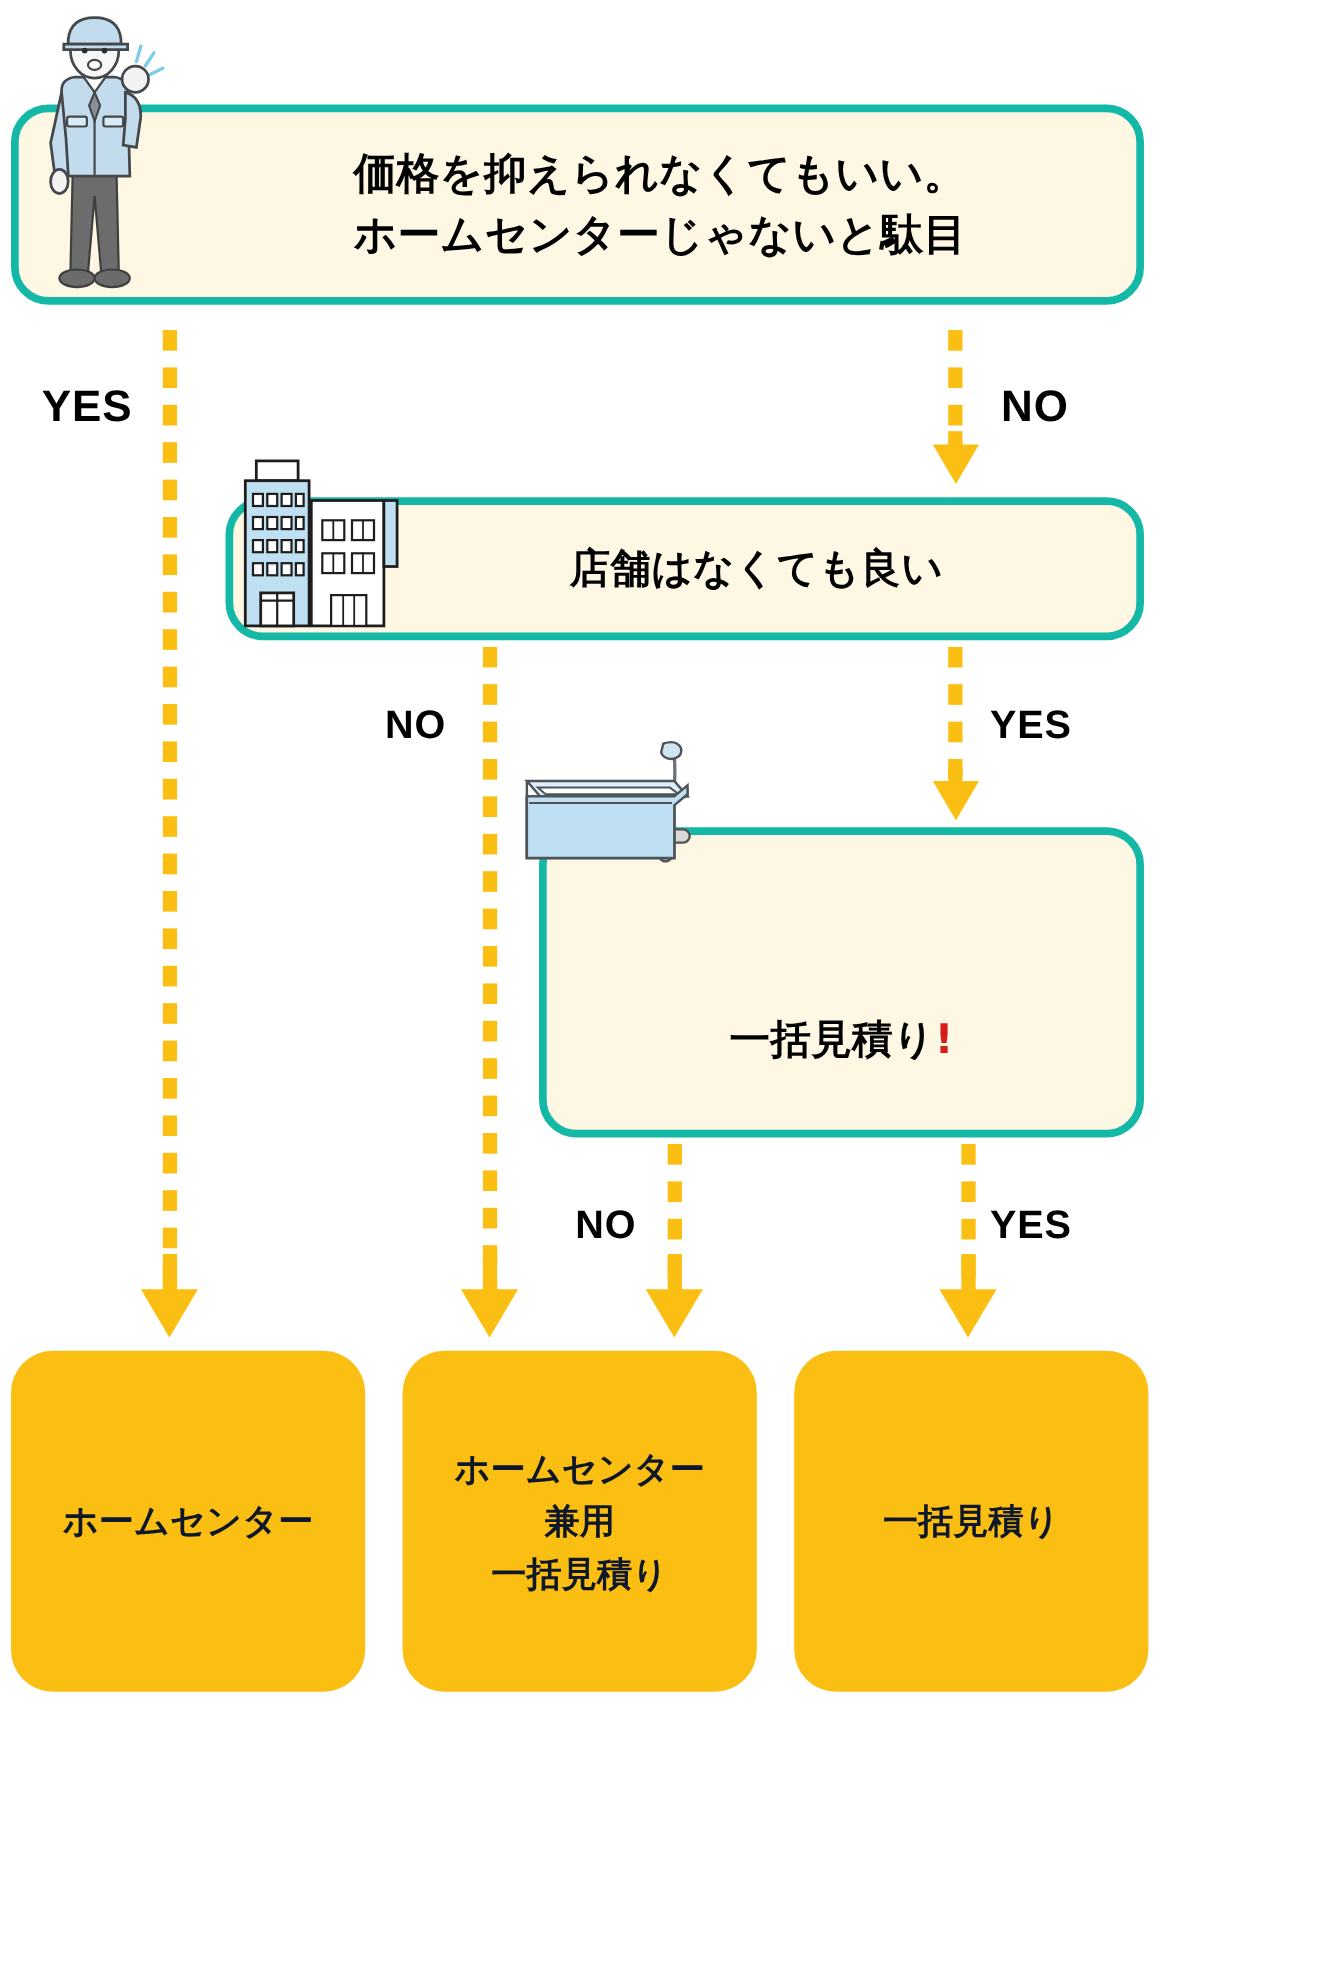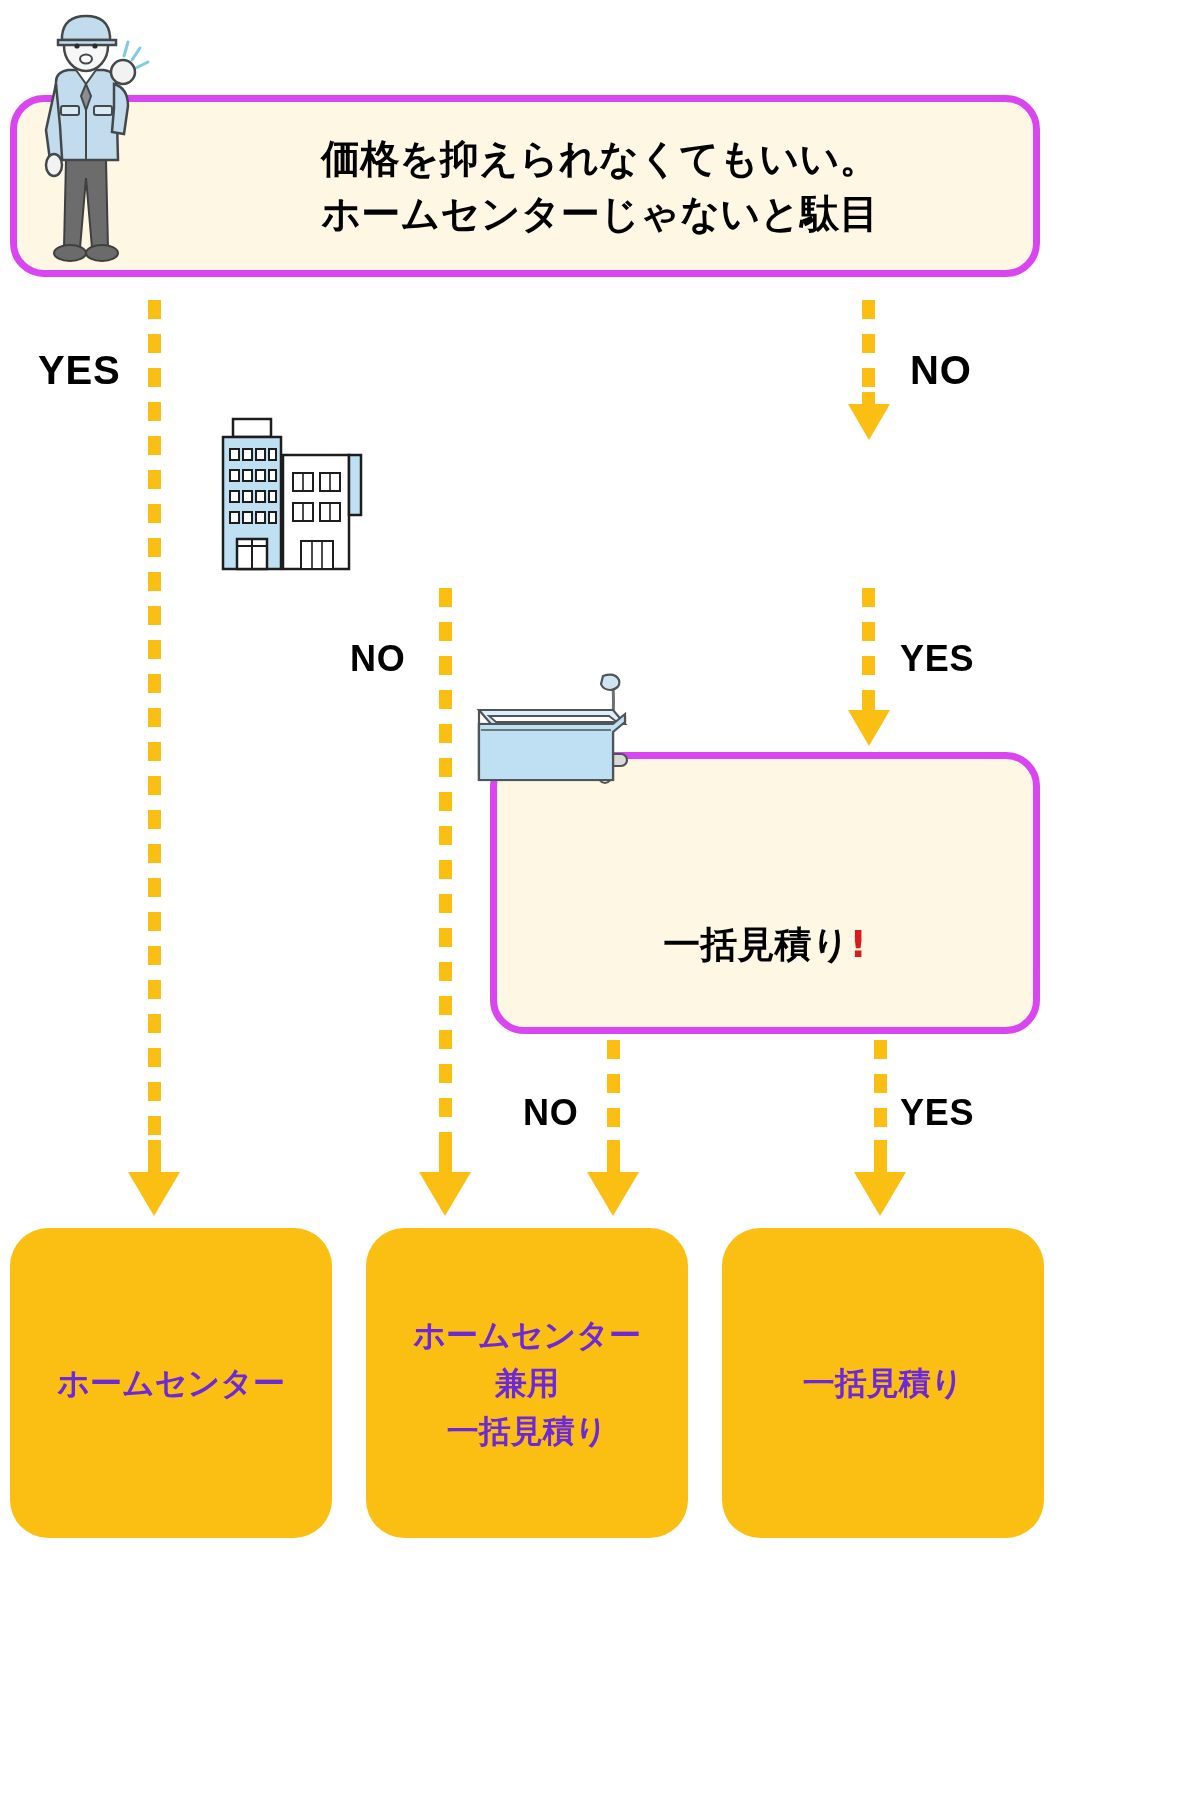--- a/index.html
+++ b/index.html
@@ -8,21 +8,21 @@
     background:#ffffff;
     font-family:"Liberation Sans","DejaVu Sans",sans-serif;
     overflow:hidden;
   }
   #stage{position:relative;width:1200px;height:1800px;}
 
   
   .qbox{
     position:absolute;
     background:#fdf7e3;
-    border:7px solid #d946ef;
+    border:7px solid #14b8a6;
     border-radius:34px;
     box-sizing:border-box;
     display:flex;align-items:center;justify-content:center;
     text-align:center;
     color:#000;
     font-weight:700;
     letter-spacing:0.01em;
   }
   .qbox .qtext{
     font-family:"DejaVu Sans","Liberation Sans",sans-serif;
@@ -41,21 +41,21 @@
   #q3 .qtext{font-size:37px;}
   .bang{color:#d81c1c;}
 
   
   .rbox{
     position:absolute;
     background:#fbbf14;
     border-radius:38px;
     box-sizing:border-box;
     display:flex;align-items:center;justify-content:center;
-    color:#6d28d9;text-align:center;
+    color:#0f172a;text-align:center;
   }
   .rbox .rtext{
     font-family:"DejaVu Sans","Liberation Sans",sans-serif;
     font-weight:700;font-size:32px;line-height:1.5;
     white-space:pre-line;
   }
   #r1{left:10px;  top:1228px; width:322px; height:310px;}
   #r2{left:366px; top:1228px; width:322px; height:310px;}
   #r3{left:722px; top:1228px; width:322px; height:310px;}
 
@@ -123,20 +123,23 @@
 
   <div class="dash" style="left:874px; top:1040px; height:138px;"></div>
   <div class="stub" style="left:874px; top:1140px; height:34px;"></div>
   <div class="head" style="left:854px; top:1172px;"></div>
 
   <div class="qbox" id="q1">
     <div class="qtext">価格を抑えられなくてもいい。
 ホームセンターじゃないと駄目</div>
   </div>
 
+  <div class="qbox" id="q2">
+    <div class="qtext">店舗はなくても良い</div>
+  </div>
 
   <div class="qbox" id="q3">
     <div class="qtext"><br><br><span>一括見積り</span><span class="bang">!</span></div>
   </div>
 
   <div class="rbox" id="r1">
     <div class="rtext">ホームセンター</div>
   </div>
 
   <div class="rbox" id="r2">

